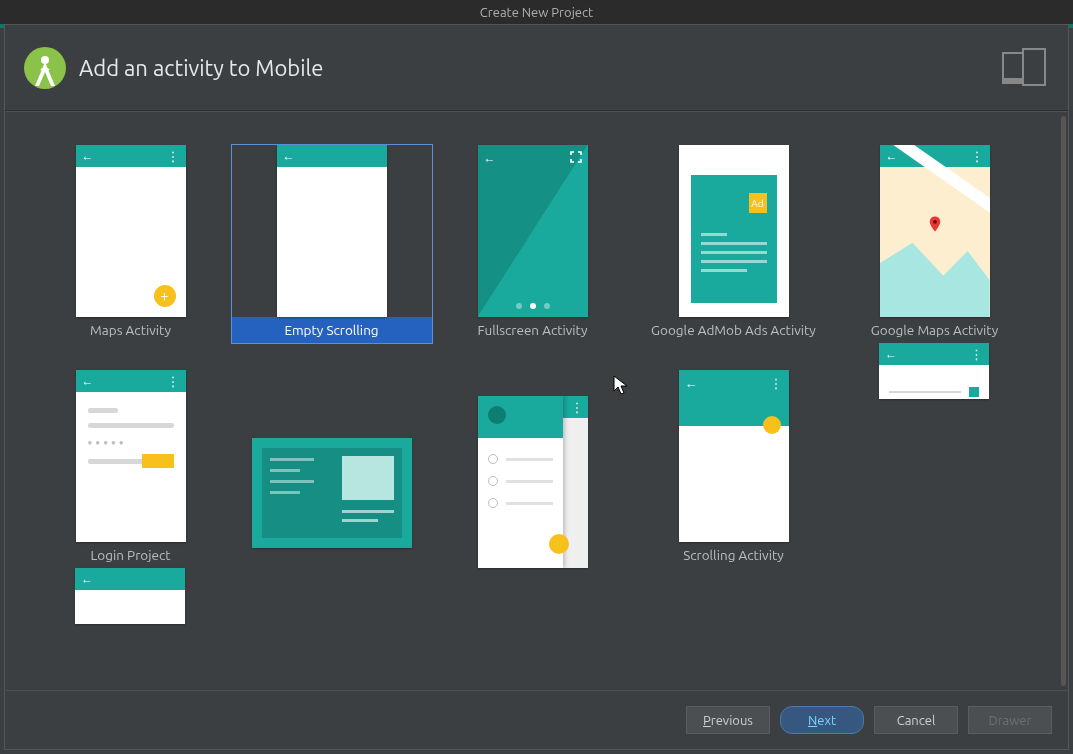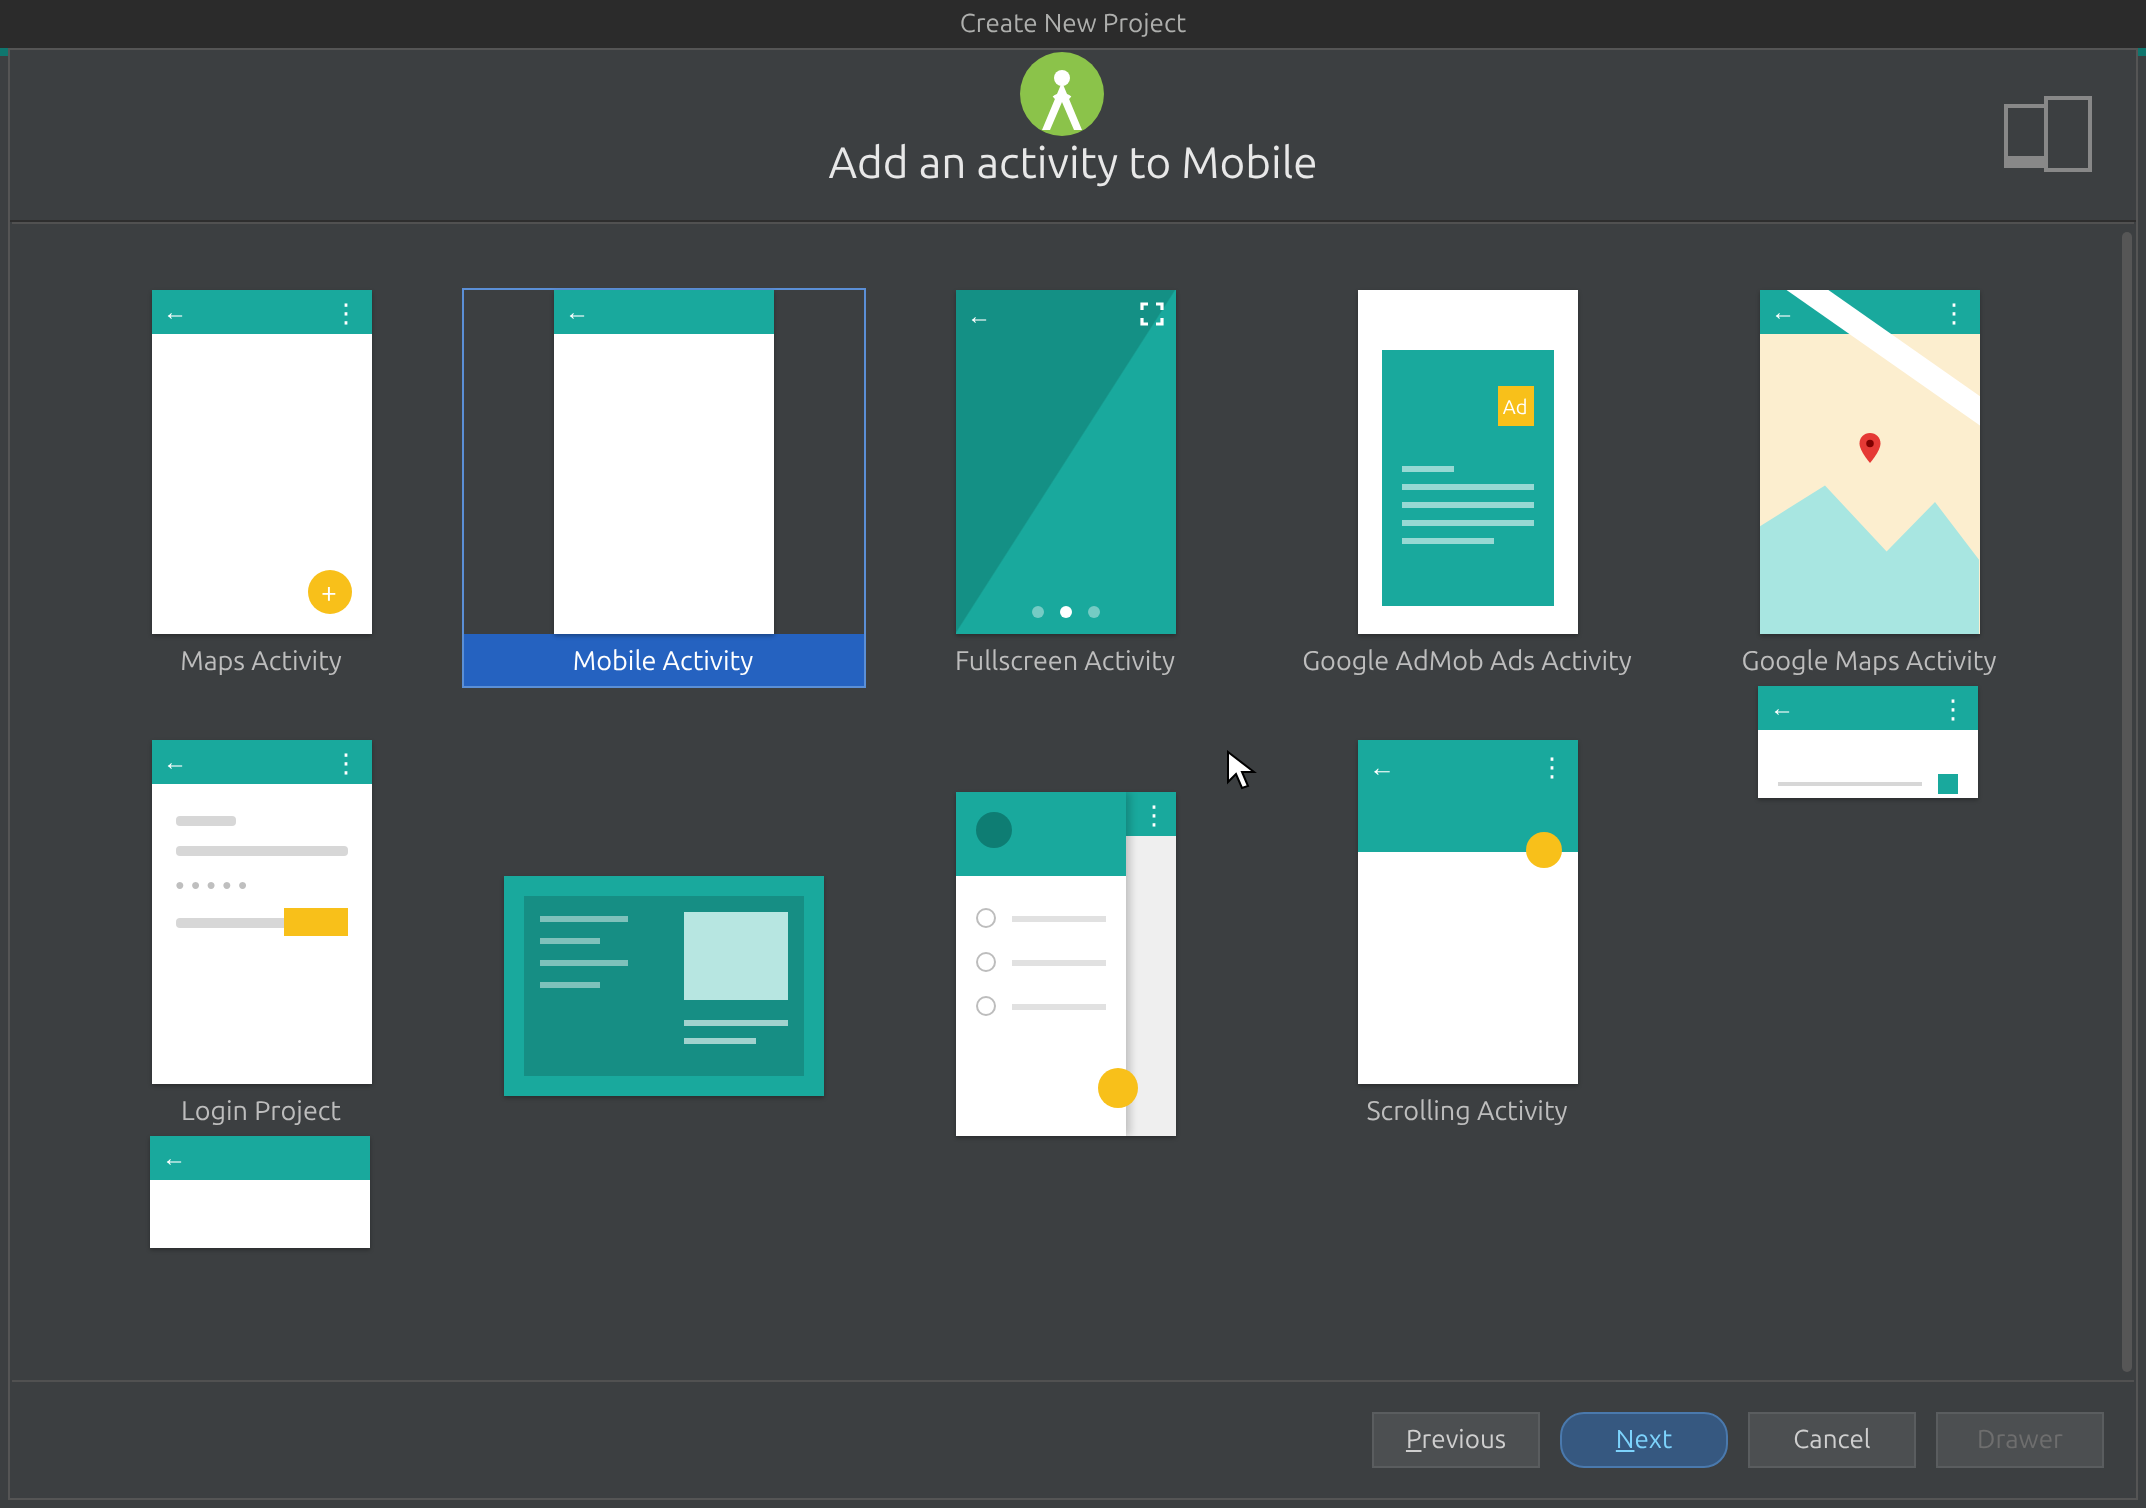--- a/index.html
+++ b/index.html
@@ -1,19 +1,19 @@
 <!DOCTYPE html>
 <html><head>
 <meta charset="utf-8">
 <style>
   html,body{margin:0;padding:0;width:1073px;height:754px;background:#3c3f41;color:#bbbbbb;font-family:"Segoe UI",Ubuntu,Arial,sans-serif;font-size:13px;overflow:hidden;}
   .titlebar{position:absolute;top:0;left:0;right:0;height:24px;background:#2b2b2b;color:#aeafad;text-align:center;line-height:24px;font-size:13px;border-bottom:4px solid #0f766e;}
   .dialog{position:absolute;top:24px;left:4px;right:4px;bottom:4px;border:1px solid #555;background:#3c3f41;display:flex;flex-direction:column;}
   
-  .header{height:85px;background:#3c3f41;display:flex;align-items:center;padding:0 18px;border-bottom:1px solid #2e2e2e;position:relative;flex-direction:column;}
+  .header{height:85px;background:#3c3f41;display:flex;align-items:center;padding:0 18px;border-bottom:1px solid #2e2e2e;position:relative;}
   .logo{width:44px;height:44px;position:relative;margin-right:12px;}
   .header-title{font-size:22px;color:#e8e8e8;font-weight:400;}
   .device-icon{position:absolute;right:22px;top:50%;transform:translateY(-50%);width:44px;height:32px;border:2px solid #888;border-bottom-width:6px;box-sizing:border-box;}
   .device-icon::after{content:"";position:absolute;right:-2px;top:-6px;width:20px;height:34px;border:2px solid #888;background:#3c3f41;}
   
   .gallery-wrap{flex:1;position:relative;overflow:hidden;border-top:1px solid #515151;border-bottom:1px solid #515151;margin:0 1px;}
   .gallery{position:absolute;top:0;left:0;right:8px;bottom:0;overflow-y:hidden;padding:6px 24px 0 24px;display:grid;grid-template-columns:repeat(5,1fr);column-gap:0;row-gap:0;align-content:start;}
   .scrollbar{position:absolute;top:4px;right:1px;width:5px;bottom:4px;background:#565656;border-radius:3px;}
   .cell{display:flex;flex-direction:column;align-items:center;justify-content:flex-end;height:225px;position:relative;}
   .cell-inner{display:flex;flex-direction:column;align-items:center;width:200px;}
@@ -116,21 +116,21 @@
         </div>
         <div class="cell selected">
           <div class="cell-inner">
             <div class="thumb">
               <div class="phone">
                 <div class="appbar">
                   <span class="back"></span>
                 </div>
               </div>
             </div>
-            <div class="caption">Mobile Activity</div>
+            <div class="caption">Empty Scrolling</div>
           </div>
         </div>
         <div class="cell">
           <div class="cell-inner">
             <div class="thumb">
               <div class="phone">
                 <div class="fullscreen-bg"></div>
                 <div class="fullscreen-diag"></div>
                 <div class="fullscreen-top">
                   <span class="back">←</span>

